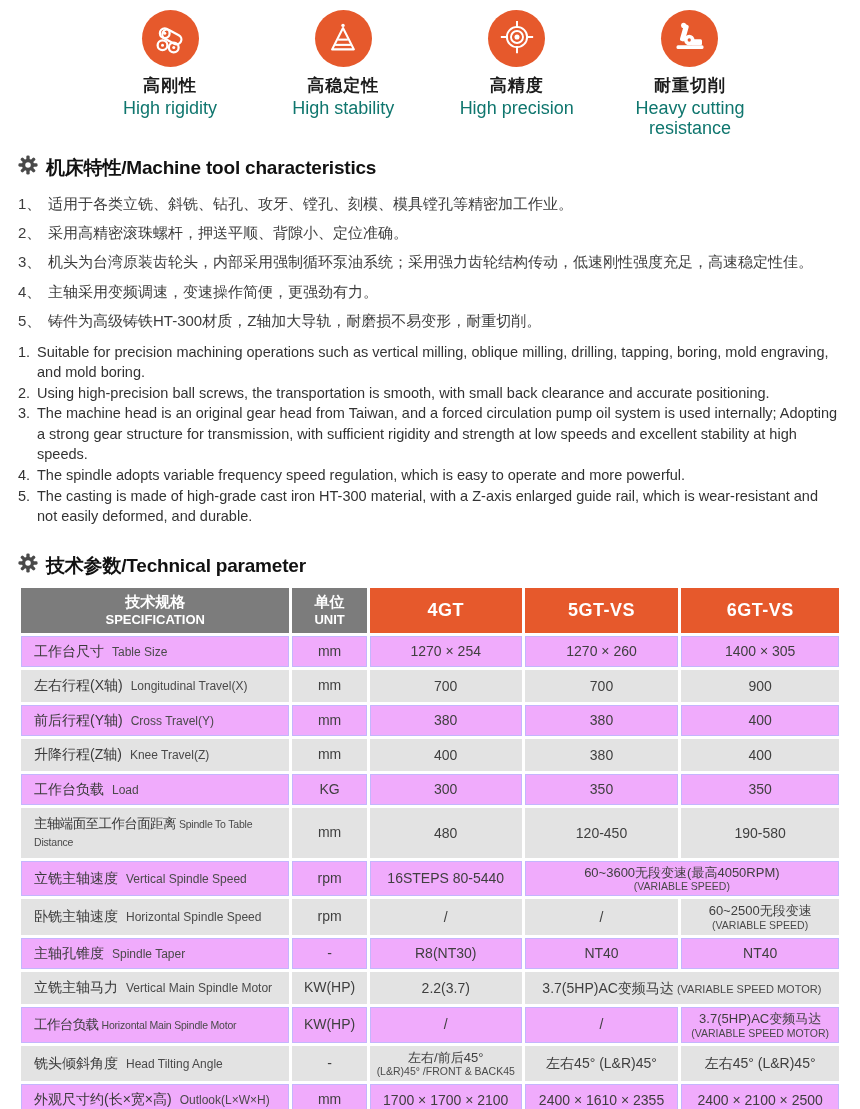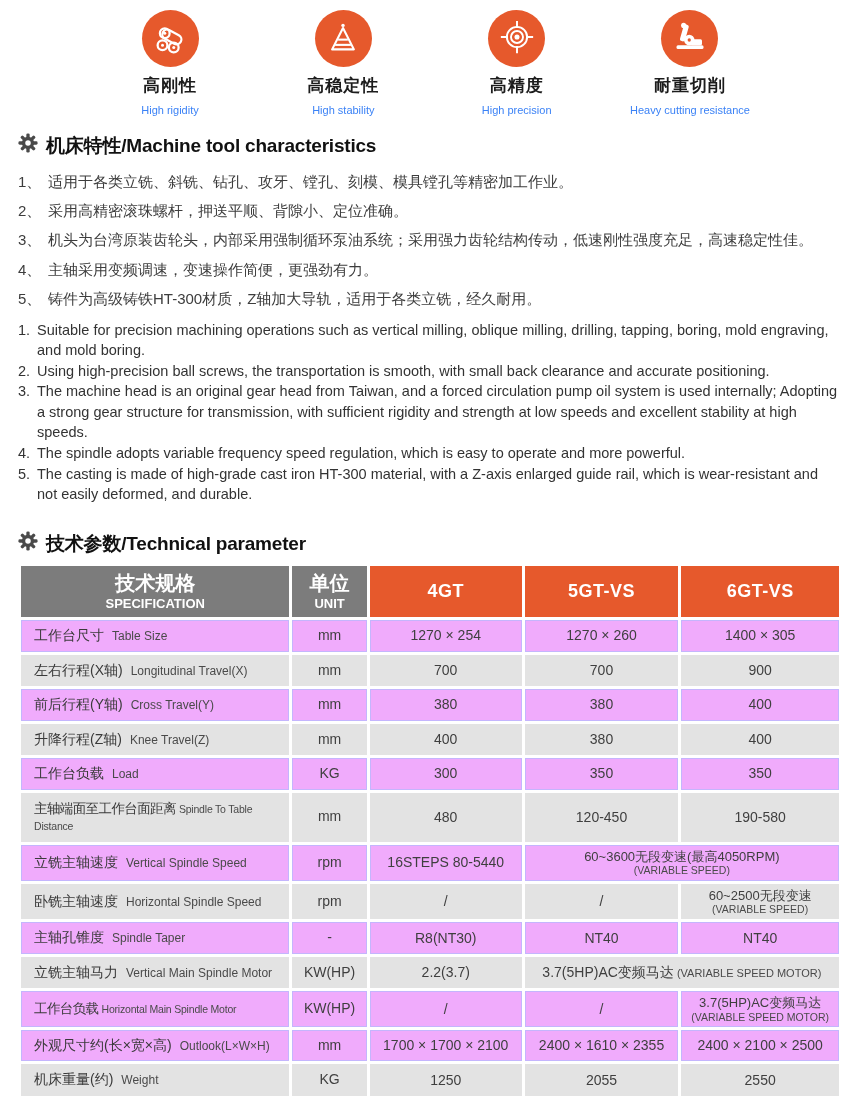--- a/index.html
+++ b/index.html
@@ -15,21 +15,21 @@
     color:var(--ink);
   }
   .page{width:860px;min-height:1109px;padding:8px 18px 10px;}
 
   
   .features{display:flex;justify-content:space-between;width:676px;margin:2px auto 0;}
   .feature{width:156px;text-align:center;}
   .f-circle{width:57px;height:57px;border-radius:50%;background:var(--orange);
     margin:0 auto;display:flex;align-items:center;justify-content:center;}
   .f-zh{font-size:17px;font-weight:bold;margin-top:7px;color:#1c1c1c;letter-spacing:1px;}
-  .f-en{font-size:11px;color:#3b82f6;line-height:1.12;margin-top:7px;}
+  .f-en{font-size:18px;color:#0f766e;line-height:1.12;margin-top:1px;}
 
   
   .sec-head{display:flex;align-items:flex-start;gap:8px;margin:17px 0 4px;}
   .sec-title{font-size:19px;font-weight:bold;color:#111;letter-spacing:-0.2px;}
 
   
   .zh-list{margin:8px 0 6px;}
   .zh-item{display:flex;font-size:15px;color:#3d3d3d;padding:4.5px 0;line-height:1.35;}
   .zh-item .num{flex:0 0 30px;}
   .en-list{margin:4px 0 0;}
@@ -37,21 +37,21 @@
   .en-item .num{flex:0 0 19px;}
   .en-item .txt{flex:1;}
 
   
   table{width:100%;border-collapse:separate;border-spacing:3px;table-layout:fixed;margin-top:6px;}
   col.c-spec{width:33.2%;} col.c-unit{width:9.2%;}
   col.c-v1{width:18.8%;} col.c-v2{width:19%;} col.c-v3{width:19.5%;}
   th{color:#fff;font-weight:bold;padding:5px 2px;vertical-align:middle;}
   .th-gray{background:var(--gray-head);}
   .th-model{background:var(--orange);font-size:18px;letter-spacing:0.5px;}
-  .th-zh{font-size:20px;line-height:1.25;}
+  .th-zh{font-size:15px;line-height:1.25;}
   .th-en{font-size:13px;line-height:1.25;font-weight:bold;}
   td{padding:6px 4px;font-size:14px;color:#3f3f3f;text-align:center;vertical-align:middle;line-height:1.25;}
   .row-white td{background:#f0abfc;border:1px solid #c4b5fd;}
   .row-gray td{background:var(--gray-row);border:1px solid var(--gray-row);}
   .td-spec{text-align:left;padding-left:12px;}
   .spec-zh{font-size:14px;color:#3a3a3a;}
   .spec-en{font-size:12px;color:#4a4a4a;margin-left:8px;}
   .tight .spec-zh{font-size:13.5px;letter-spacing:-0.6px;}
   .tight .spec-en{font-size:10.5px;margin-left:3px;letter-spacing:-0.2px;}
   .val-main{line-height:1.2;}
@@ -170,21 +170,21 @@
       <div class="zh-item">
         <span class="num">3、</span>
         <span class="txt">机头为台湾原装齿轮头，内部采用强制循环泵油系统；采用强力齿轮结构传动，低速刚性强度充足，高速稳定性佳。</span>
       </div>
       <div class="zh-item">
         <span class="num">4、</span>
         <span class="txt">主轴采用变频调速，变速操作简便，更强劲有力。</span>
       </div>
       <div class="zh-item">
         <span class="num">5、</span>
-        <span class="txt">铸件为高级铸铁HT-300材质，Z轴加大导轨，适用于各类立铣，经久耐用。</span>
+        <span class="txt">铸件为高级铸铁HT-300材质，Z轴加大导轨，耐磨损不易变形，耐重切削。</span>
       </div>
     </div>
 
   <div class="en-list">
       <div class="en-item">
         <span class="num">1.</span>
         <span class="txt">Suitable for precision machining operations such as vertical milling, oblique milling, drilling, tapping, boring, mold engraving, and mold boring.</span>
       </div>
       <div class="en-item">
         <span class="num">2.</span>
@@ -377,20 +377,34 @@
             <div class="val-main">/</div>
           </td>
           <td class="td-val">
             <div class="val-main">/</div>
           </td>
           <td class="td-val stacked">
             <div class="val-main">3.7(5HP)AC变频马达</div>
             <div class="val-sub">(VARIABLE SPEED MOTOR)</div>
           </td>
         </tr>
+        <tr class="row-gray">
+          <td class="td-spec"><span class="spec-zh">铣头倾斜角度</span><span class="spec-en">Head Tilting Angle</span></td>
+          <td class="td-unit">-</td>
+          <td class="td-val stacked">
+            <div class="val-main">左右/前后45°</div>
+            <div class="val-sub">(L&amp;R)45° /FRONT &amp; BACK45</div>
+          </td>
+          <td class="td-val">
+            <div class="val-main">左右45°  (L&amp;R)45°</div>
+          </td>
+          <td class="td-val">
+            <div class="val-main">左右45°  (L&amp;R)45°</div>
+          </td>
+        </tr>
         <tr class="row-white">
           <td class="td-spec"><span class="spec-zh">外观尺寸约(长×宽×高)</span><span class="spec-en">Outlook(L×W×H)</span></td>
           <td class="td-unit">mm</td>
           <td class="td-val">
             <div class="val-main">1700 × 1700 × 2100</div>
           </td>
           <td class="td-val">
             <div class="val-main">2400 × 1610 × 2355</div>
           </td>
           <td class="td-val">

